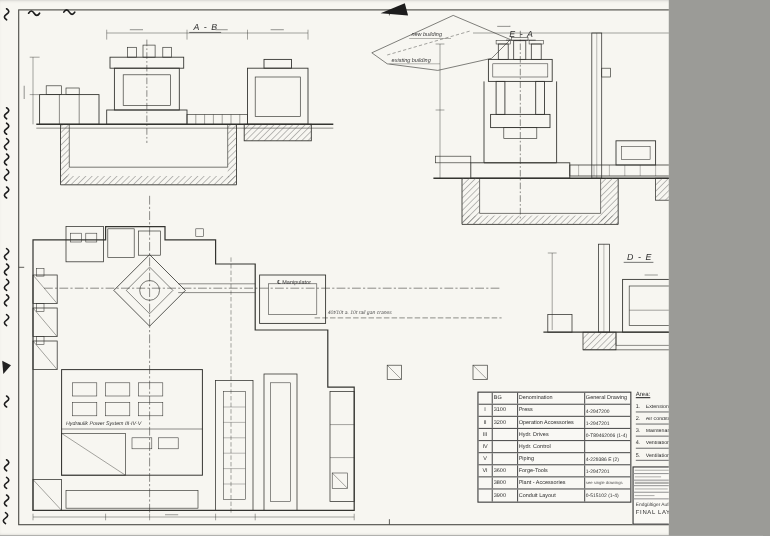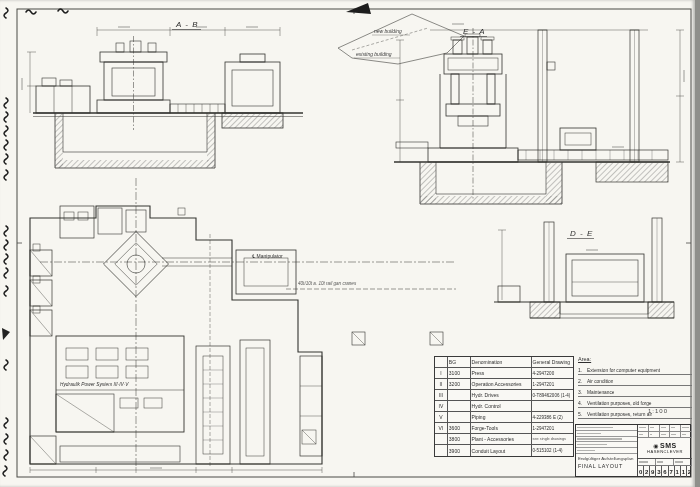--- a/index.html
+++ b/index.html
@@ -1,16 +1,16 @@
 <!DOCTYPE html>
 <html><head>
 <meta charset="utf-8">
 <style>
   html,body{margin:0;padding:0;background:#9b9b97;font-family:"Liberation Sans","DejaVu Sans",sans-serif;}
-  #stage{position:relative;width:700px;height:487px;overflow:hidden;background:#8f8f8b;}
+  #stage{position:relative;width:608px;height:487px;overflow:hidden;background:#8f8f8b;}
   #sheet{position:absolute;left:0;top:0;width:695px;height:487px;background:#f7f6f1;
          box-shadow:inset -2px 0 3px rgba(0,0,0,.25);}
   svg{position:absolute;left:0;top:0;}
   
   .ptable{position:absolute;left:434px;top:356px;width:140px;border:0.9px solid #3a3a3a;
           font-size:5px;color:#2e2e2e;box-sizing:border-box;background:rgba(250,250,246,.6);}
   .prow{display:flex;height:11px;border-bottom:0.6px solid #555;box-sizing:border-box;align-items:center;}
   .prow:last-child{border-bottom:none;}
   .pc{box-sizing:border-box;padding:0 1px;overflow:hidden;white-space:nowrap;height:100%;
       display:flex;align-items:center;border-right:0.6px solid #555;}

